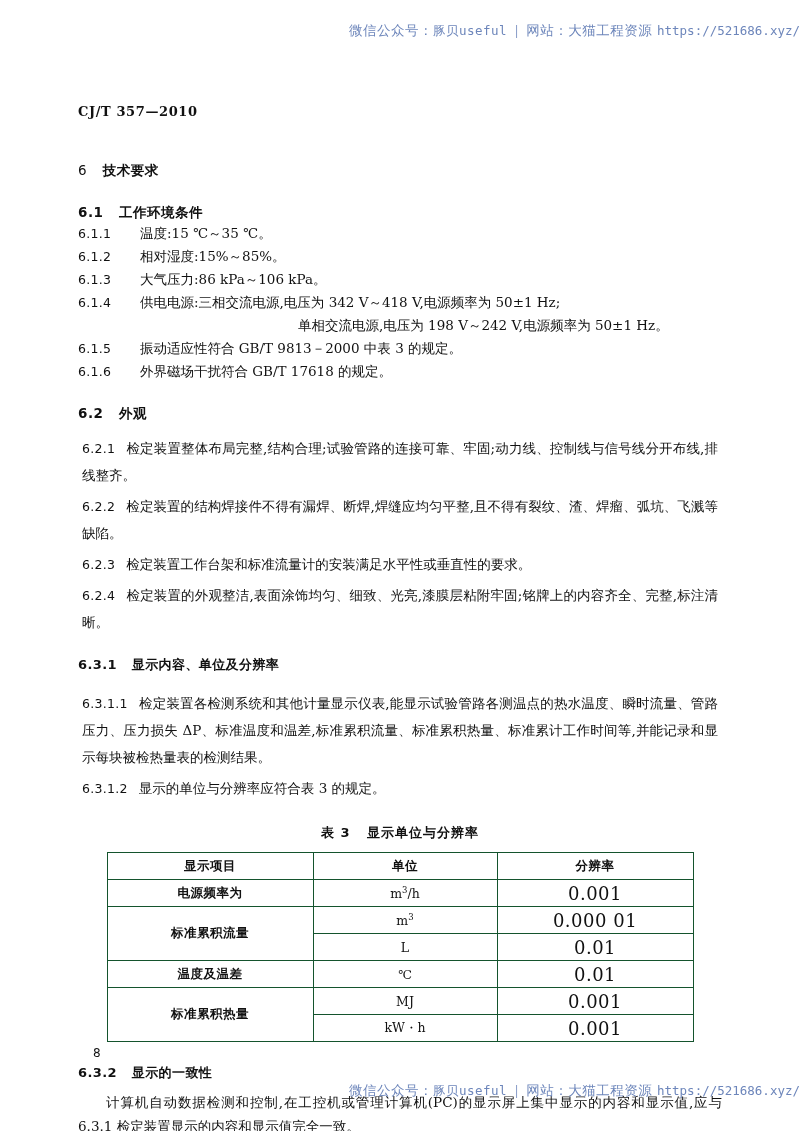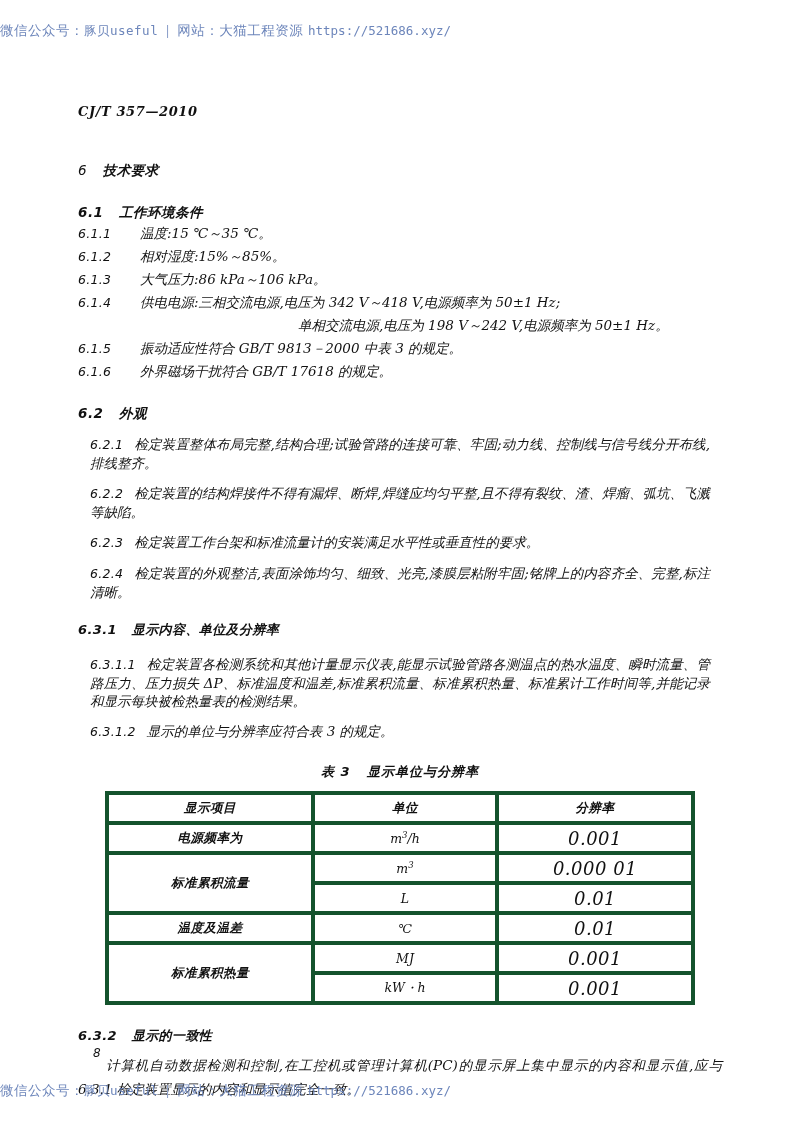--- a/index.html
+++ b/index.html
@@ -14,21 +14,21 @@
     font-family: "DejaVu Serif", "Liberation Serif", serif;
     color: #111111;
     overflow: hidden;
   }
 
   
   .watermark {
     position: absolute;
     left: 0;
     width: 800px;
-    text-align: left;
+    text-align: right;
     color: #6d86bb;
     font-family: "DejaVu Serif", "Liberation Serif", serif;
     font-size: 13.5px;
     letter-spacing: 0.5px;
     white-space: nowrap;
   }
   .watermark .wm-sep {
     display: inline-block;
     padding: 0 7px;
     color: #8fa2cb;
@@ -45,21 +45,20 @@
   #watermark-top { top: 22px; }
   #watermark-bottom { top: 1082px; }
 
   
   .page {
     position: absolute;
     left: 0;
     top: 0;
     width: 800px;
     height: 815px;
-    font-style: italic;
   }
 
   .running-head {
     position: absolute;
     left: 78px;
     top: 104px;
     font-family: "DejaVu Serif", "Liberation Serif", serif;
     font-weight: bold;
     font-size: 13px;
     letter-spacing: 0.6px;
@@ -115,24 +114,24 @@
   .clause-cont {
     font-size: 13.5px;
     line-height: 23px;
     white-space: nowrap;
     padding-left: 220px;
   }
 
   
   .clause-para {
     font-size: 13.5px;
-    line-height: 18px;
+    line-height: 27px;
     text-align: justify;
     text-justify: inter-ideograph;
-    margin: 12px;
+    margin: 4px;
   }
   .clause-para .cnum {
     font-family: "DejaVu Sans", "Liberation Sans", sans-serif;
     font-size: 12.5px;
     letter-spacing: 0.3px;
     margin-right: 11px;
   }
   .body-para {
     font-size: 13.5px;
     line-height: 23.5px;
@@ -156,21 +155,21 @@
   table.t3 {
     border-collapse: collapse;
     width: 586px;
     margin: 0 auto;
     table-layout: fixed;
   }
   table.t3 col.c1 { width: 206px; }
   table.t3 col.c2 { width: 184px; }
   table.t3 col.c3 { width: 196px; }
   table.t3 td {
-    border: 4px solid #14532d;
+    border: 1px solid #14532d;
     text-align: center;
     vertical-align: middle;
     height: 26px;
     font-size: 12.5px;
     font-family: "DejaVu Serif", "Liberation Serif", serif;
     padding: 0 2px;
   }
   table.t3 td.hd {
     font-family: "DejaVu Sans", "Liberation Sans", sans-serif;
     font-weight: bold;

